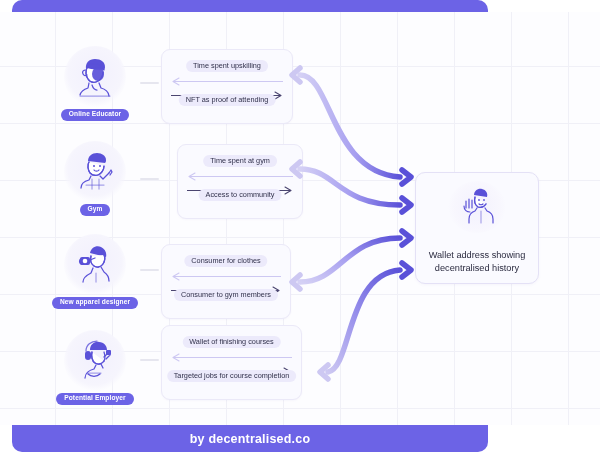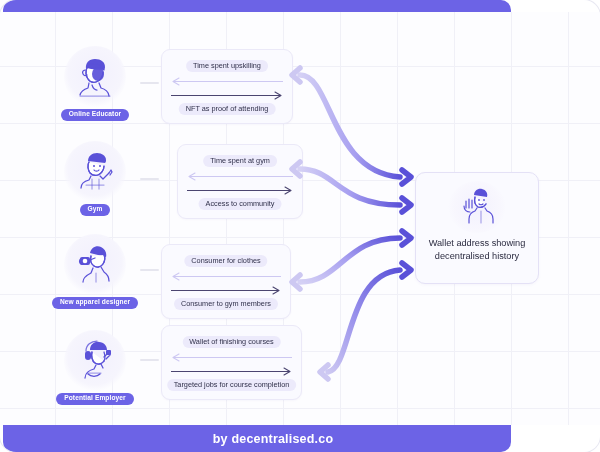--- a/index.html
+++ b/index.html
@@ -1,24 +1,24 @@
 <!DOCTYPE html>
 <html><head>
 <meta charset="utf-8">
 <style>
   html,body{margin:0;padding:0;background:#ffffff;}
   body{width:600px;height:452px;overflow:hidden;
        font-family:"Liberation Sans",sans-serif;}
 
   #page{position:relative;width:600px;height:452px;
-        background:#ffffff;border-radius:16px;overflow:hidden;
+        background:#ffffff;border-radius:0;overflow:hidden;
         box-shadow:0 0 0 1px #e8e8f2;}
 
   
-  .bar{position:absolute;left:3px;width:476px;background:#6c63e6;padding-left:32px;}
+  .bar{position:absolute;left:12px;width:476px;background:#6c63e6;}
   #topbar{top:0;height:12px;border-radius:10px 10px 0 0;}
   #footbar{bottom:0;height:27px;border-radius:0 0 10px 10px;
            display:flex;align-items:center;justify-content:center;}
   #footbar .txt{color:#ffffff;font-size:12.5px;font-weight:bold;
                 letter-spacing:.2px;}
 
   
   #canvas{position:absolute;left:0;top:12px;width:600px;height:413px;
           background:#fdfdff;overflow:hidden;}
   #grid{position:absolute;inset:0;
@@ -43,36 +43,36 @@
         border-radius:1px;}
 
   
   .card{position:absolute;background:#fafaff;border:1px solid #ebe9f8;
         border-radius:9px;box-shadow:0 1px 2px rgba(90,80,180,.04);}
   .card .lbl{position:absolute;background:#eceafb;color:#30304a;
              border-radius:8px;padding:2px 7px 3px;font-size:7.3px;
              white-space:nowrap;line-height:1;left:50%;
              transform:translateX(-50%);}
   .card .lbl.top{top:10px;}
-  .card .lbl.bot{bottom:8px;}
+  .card .lbl.bot{bottom:17px;}
   .card .ln{position:absolute;left:9px;right:9px;height:9px;}
   .card .ln svg{width:100%;height:9px;display:block;overflow:visible;}
   .card .ln.up{top:27px;}
   .card .ln.dn{top:41px;}
 
   
   #wallet{position:absolute;left:415px;top:160px;width:124px;height:112px;
           background:#fafaff;border:1px solid #e4e1f6;border-radius:10px;
           box-shadow:0 1px 3px rgba(90,80,180,.05);
           display:flex;flex-direction:column;align-items:center;
           justify-content:flex-start;padding-top:8px;box-sizing:border-box;}
   #wallet .whalo{width:58px;height:52px;border-radius:50%;
         background:radial-gradient(circle at 50% 50%,#f3f1fd 0%,#f8f7fe 60%,rgba(255,255,255,0) 75%);
         display:flex;align-items:center;justify-content:center;}
-  #wallet .wtxt{margin-top:4px;text-align:center;font-size:9.2px;
+  #wallet .wtxt{margin-top:16px;text-align:center;font-size:9.2px;
                 color:#2b2b40;line-height:1.45;padding:0 6px;}
 
   
   #links{position:absolute;left:0;top:0;width:600px;height:413px;
          pointer-events:none;}
 </style>
 </head>
 <body>
 
 <div id="page">

